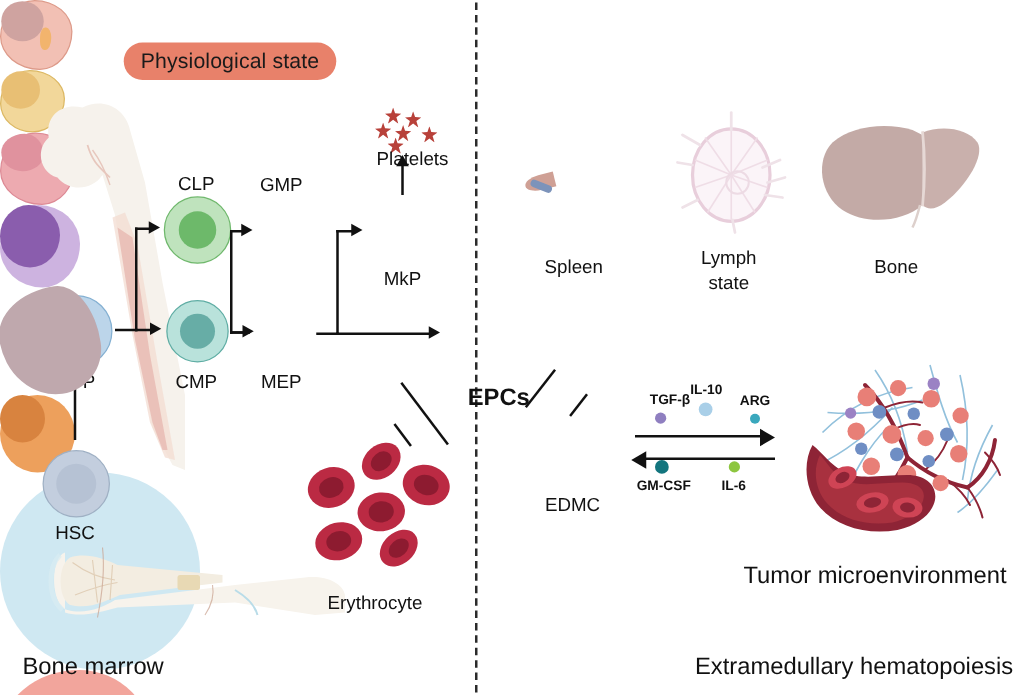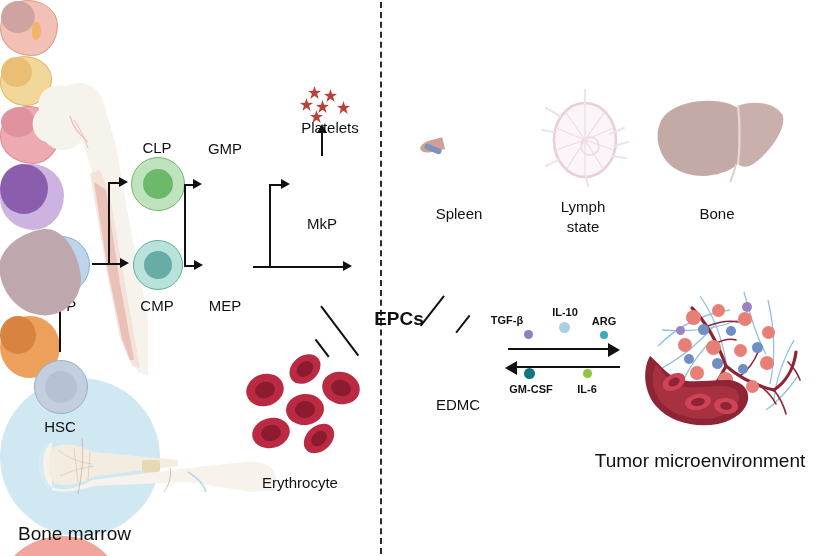--- a/index.html
+++ b/index.html
@@ -129,20 +129,23 @@
     <path d="M18 14 C8 20 8 46 18 52 C34 56 48 48 58 44 L140 34 L140 28 L56 20 C44 14 30 10 18 14 Z" fill="#f3ede1"></path>
     <path d="M20 18 C28 24 38 30 54 32 M22 44 C32 40 42 36 56 34 M36 16 L40 50 M52 20 L50 48" stroke="#dcc7ad" stroke-width=".9" fill="none" opacity=".8"></path>
     <rect x="104" y="28" width="18" height="12" rx="2" fill="#e8d9b4"></rect>
     <path d="M44 6 C46 24 44 42 40 62 M132 36 C134 46 130 54 126 60" stroke="#c9a18f" stroke-width=".9" fill="none" opacity=".7"></path>
     <path d="M10 12 C0 22 0 46 12 56" stroke="#d9ecf2" stroke-width="4" fill="none" opacity=".7"></path>
     <path d="M150 40 C160 46 166 52 168 60" stroke="#b9dce8" stroke-width="1.6" fill="none"></path>
   </svg>
 
   <div id="divider" class="abs"></div>
 
+  <div id="pill-phys" class="pill">
+    <span>Physiological state</span>
+  </div>
 
   <div id="hsc" class="cell">
       <div class="nuc"></div>
     </div>
   <div class="lab lab-cell lab-c" style="left:60px;top:418px;">HSC</div>
 
   <div class="ln" style="left:59px;top:306px;width:2.2px;height:46px;"></div>
   <div class="varr" style="left:54.5px;top:298px;"></div>
 
   <div id="mpp" class="cell">
@@ -288,21 +291,21 @@
     <div class="nuc"></div>
     <div class="hl"></div>
   </div>
   <div class="lab lab-cell lab-c" style="left:458px;top:396px;">EDMC</div>
 
   <div class="ln" style="left:508px;top:348px;width:104px;height:2.4px;"></div>
   <div class="harr" style="left:608px;top:343px;border-left-width:12px;border-top-width:7px;border-bottom-width:7px;"></div>
   <div class="ln" style="left:516px;top:366px;width:104px;height:2.4px;"></div>
   <div class="harr" style="left:505px;top:361px;border-left:none;border-right:12px solid #111;border-top-width:7px;border-bottom-width:7px;"></div>
 
-  <div class="lab lab-cyto lab-c" style="left:507px;top:314px;">TGF-β</div>
+  <div class="lab lab-cyto lab-c" style="left:536px;top:314px;">TGF-β</div>
   <div class="cdot" style="left:524px;top:330px;width:9px;height:9px;background:#8f7fc0;"></div>
 
   <div class="lab lab-cyto lab-c" style="left:565px;top:306px;">IL-10</div>
   <div class="cdot" style="left:559px;top:322px;width:11px;height:11px;background:#a9cfe8;"></div>
 
   <div class="lab lab-cyto lab-c" style="left:604px;top:315px;">ARG</div>
   <div class="cdot" style="left:600px;top:331px;width:8px;height:8px;background:#3aa8bd;"></div>
 
   <div class="cdot" style="left:524px;top:368px;width:11px;height:11px;background:#13757e;"></div>
   <div class="lab lab-cyto lab-c" style="left:531px;top:383px;">GM-CSF</div>
@@ -375,14 +378,15 @@
     <ellipse cx="58" cy="54" rx="13" ry="8" fill="#cf4455" transform="rotate(-10 58 54)"></ellipse>
     <ellipse cx="86" cy="58" rx="12" ry="8" fill="#cf4455" transform="rotate(6 86 58)"></ellipse>
     <ellipse cx="34" cy="34" rx="6" ry="4" fill="#8e2436" transform="rotate(-28 34 34)"></ellipse>
     <ellipse cx="58" cy="54" rx="7" ry="4" fill="#8e2436" transform="rotate(-10 58 54)"></ellipse>
     <ellipse cx="86" cy="58" rx="6" ry="4" fill="#8e2436" transform="rotate(6 86 58)"></ellipse>
   </svg>
 
   <div class="lab lab-bottom lab-c" style="left:700px;top:450px;">Tumor microenvironment</div>
 
   <div class="lab lab-bottom" style="left:18px;top:523px;">Bone marrow</div>
+  <div class="lab lab-bottom" style="left:556px;top:523px;">Extramedullary hematopoiesis</div>
 
 </div>
 
 </body></html>

